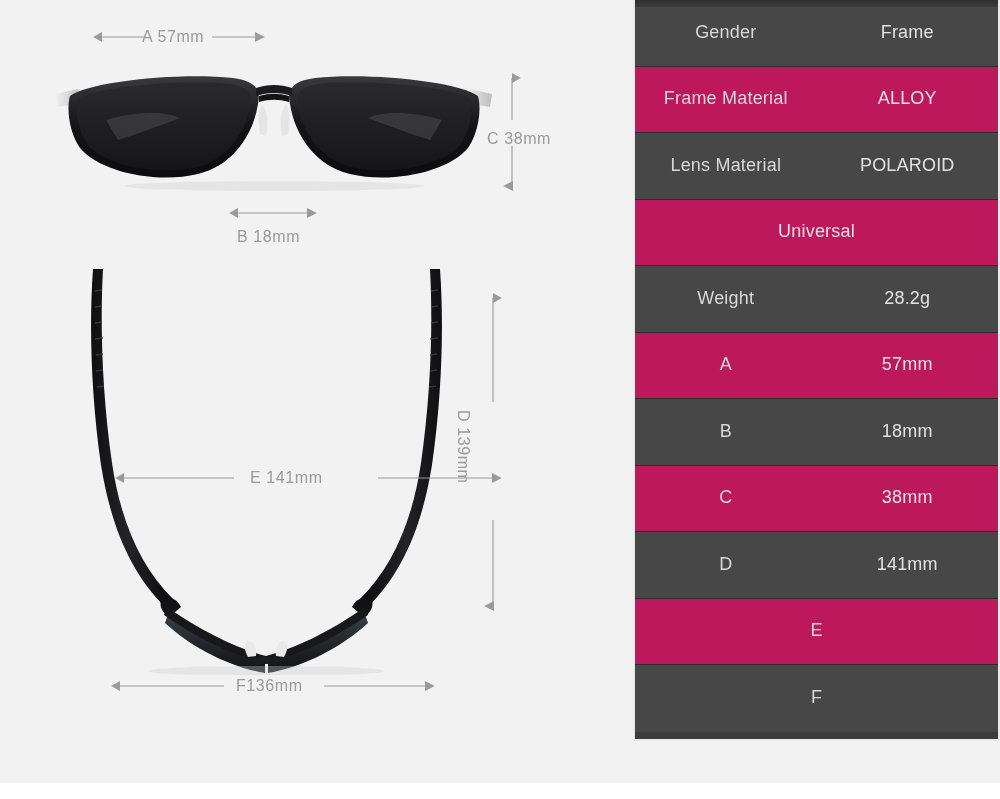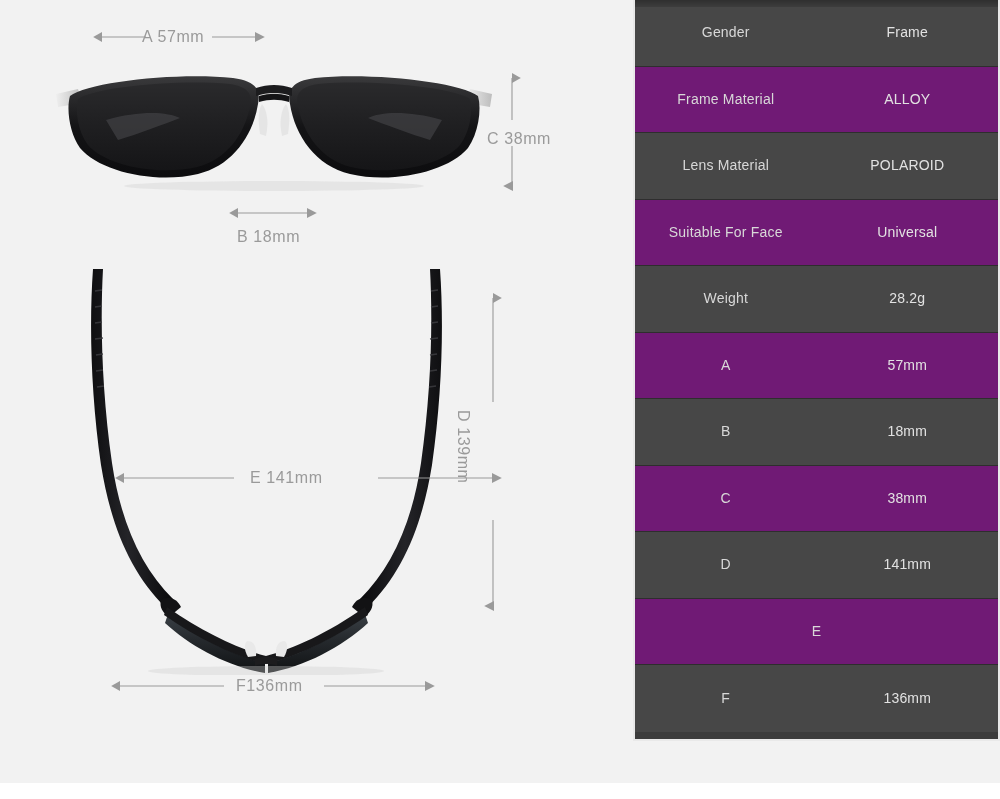--- a/index.html
+++ b/index.html
@@ -52,28 +52,28 @@
     overflow: hidden;
   }
   .spec-row {
     display: flex;
     align-items: center;
     height: 66.5px;
     border-bottom: 1px solid #2e2e2e;
     box-sizing: border-box;
   }
   .spec-row.alt-a { background: #474747; }
-  .spec-row.alt-b { background: #701a75; }
+  .spec-row.alt-b { background: #be185d; }
   .spec-row:last-child { border-bottom: none; }
   .spec-key,
   .spec-val {
     flex: 1 1 50%;
     text-align: center;
     color: #d8d8d8;
-    font-size: 14px;
+    font-size: 18px;
     letter-spacing: 0.2px;
     line-height: 1.2;
     font-weight: 400;
     white-space: nowrap;
     overflow: hidden;
   }
   .spec-val { color: #e2e2e2; }
   
   #table-top-shade {
     position: absolute;
@@ -317,21 +317,20 @@
     </div>
     <div class="spec-row alt-b">
       <div class="spec-key">Frame Material</div>
       <div class="spec-val">ALLOY</div>
     </div>
     <div class="spec-row alt-a">
       <div class="spec-key">Lens Material</div>
       <div class="spec-val">POLAROID</div>
     </div>
     <div class="spec-row alt-b">
-      <div class="spec-key">Suitable For Face</div>
       <div class="spec-val">Universal</div>
     </div>
     <div class="spec-row alt-a">
       <div class="spec-key">Weight</div>
       <div class="spec-val">28.2g</div>
     </div>
     <div class="spec-row alt-b">
       <div class="spec-key">A</div>
       <div class="spec-val">57mm</div>
     </div>
@@ -345,19 +344,18 @@
     </div>
     <div class="spec-row alt-a">
       <div class="spec-key">D</div>
       <div class="spec-val">141mm</div>
     </div>
     <div class="spec-row alt-b">
       <div class="spec-key">E</div>
     </div>
     <div class="spec-row alt-a">
       <div class="spec-key">F</div>
-      <div class="spec-val">136mm</div>
     </div>
   </div>
 
   <div id="bottom-white"></div>
 
 </div>
 
 </body></html>

